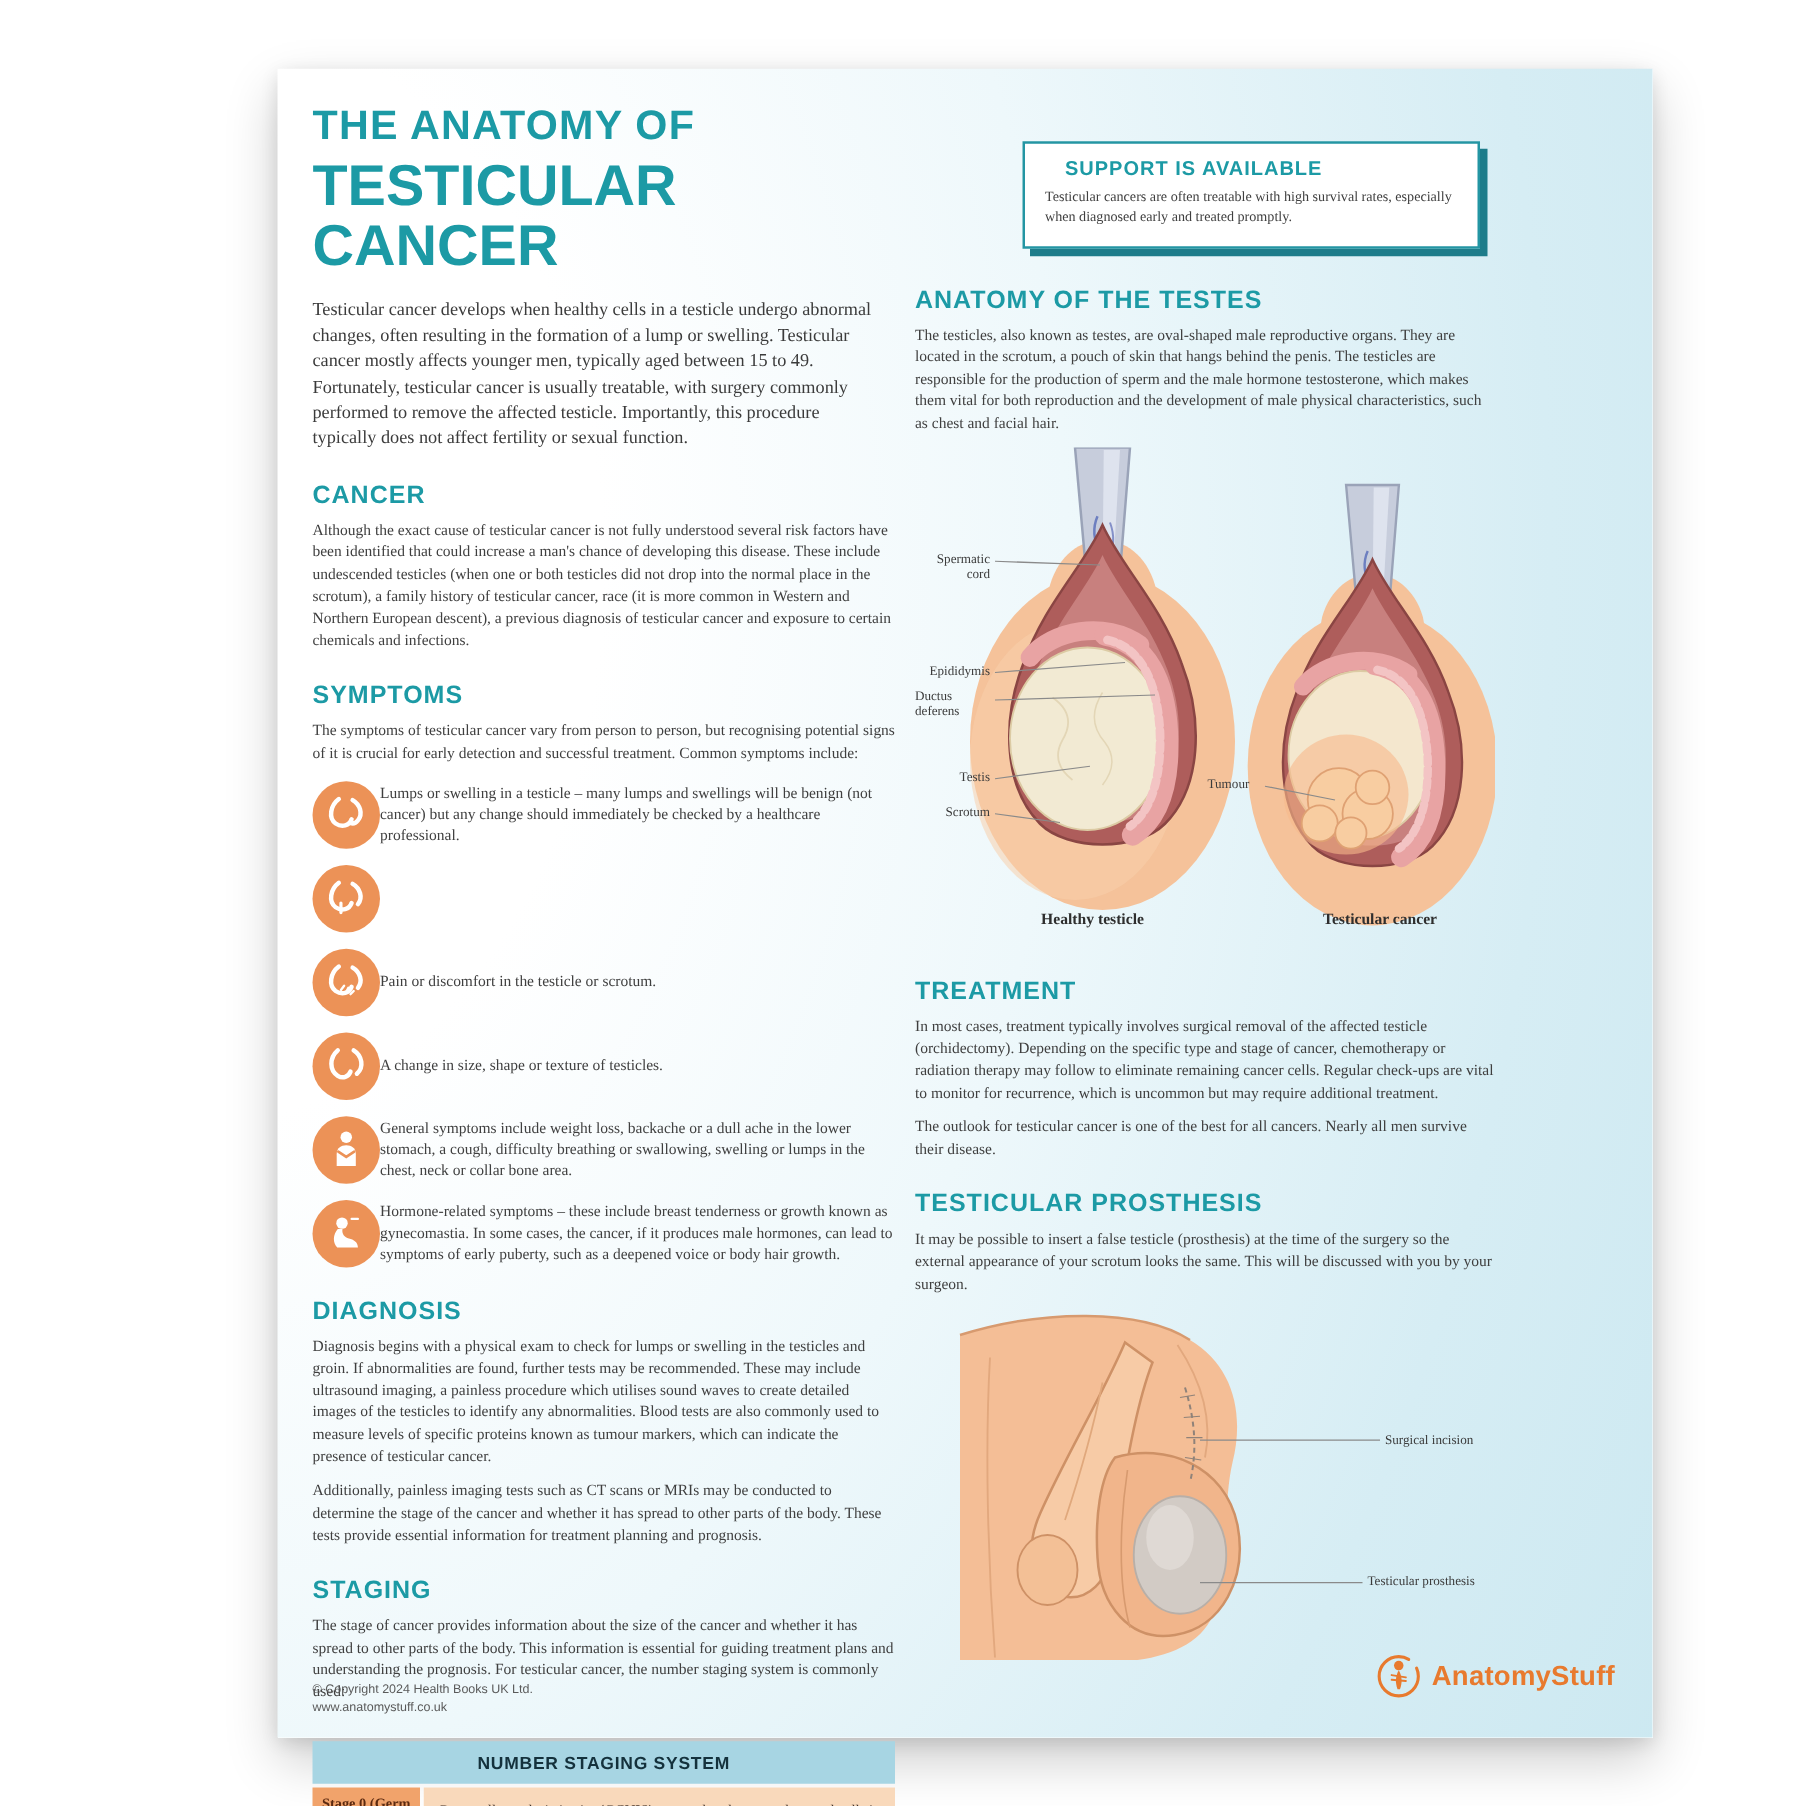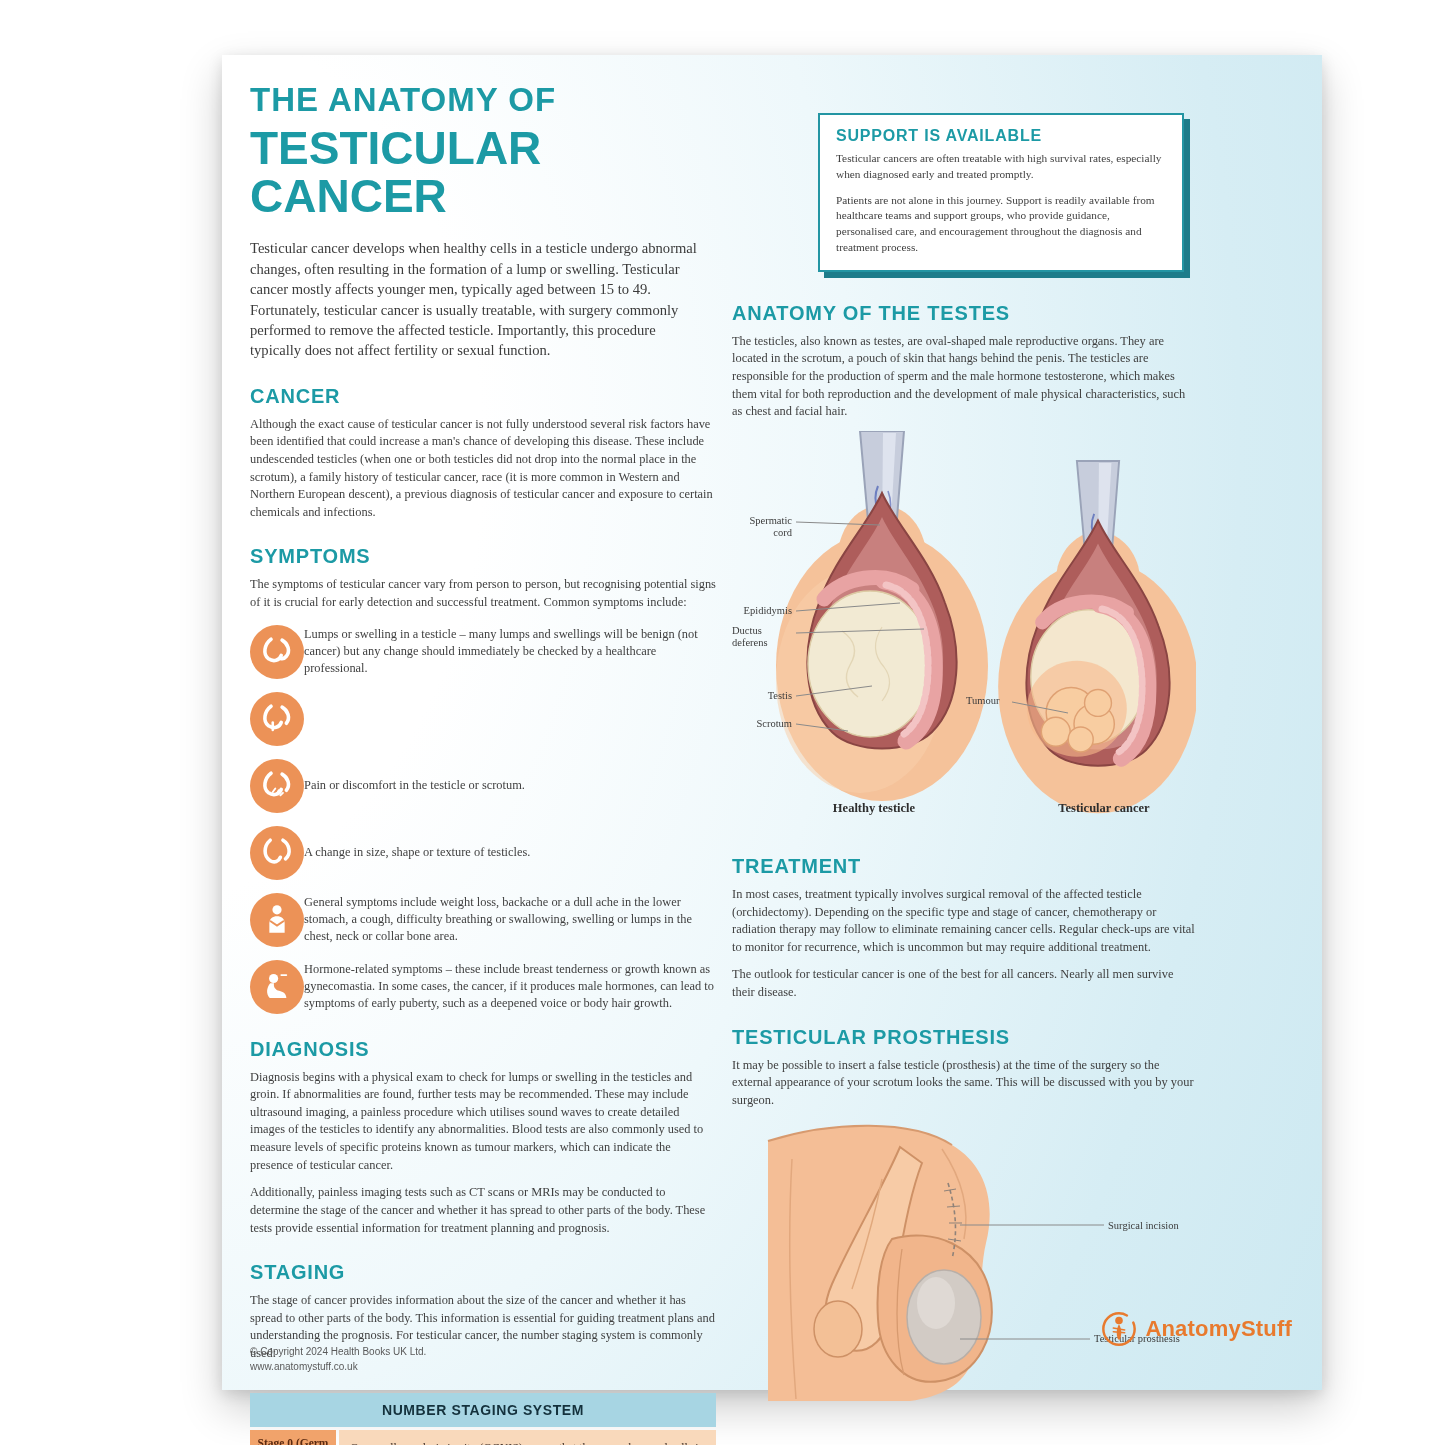--- a/index.html
+++ b/index.html
@@ -31,21 +31,21 @@
   
   .staging-table{display:grid;grid-template-columns:86px 1fr;gap:3px;margin-top:10px;width:466px;}
   .st-header{grid-column:1/3;background:#A7D5E3;font-family:Liberation Sans, sans-serif;font-weight:700;font-size:14px;color:#14313c;text-align:center;padding:9px 0;letter-spacing:.6px;margin-top:20px;}
   .st-stage{background:#F1A36B;color:#5C2A10;font-weight:700;font-size:11.5px;display:flex;align-items:center;justify-content:center;text-align:center;padding:6px 5px;line-height:1.25;}
   .st-desc{background:#F9D9BB;color:#45342a;font-size:11.8px;line-height:1.35;padding:9px 11px;display:flex;align-items:center;}
 
   .footer{position:absolute;left:28px;bottom:16px;font-family:"Liberation Sans",sans-serif;font-size:10px;color:#5a5a5a;line-height:1.5;}
 
   
   .support-box{background:#ffffff;border:2px solid #2395A3;box-shadow:6px 6px 0 0 #1d7c8a;padding:10px 16px 14px 16px;width:330px;margin-left:86px;}
-  .support-box .h2{margin:2px 0 6px 0;font-size:16px;}
+  .support-box .h2{margin:2px 0 6px 16px;font-size:16px;}
   .support-box p{font-size:11.3px;line-height:1.4;color:#3f3f3f;margin:0 0 10px 0;}
   .support-box p:last-child{margin-bottom:0;}
 
   
   .diagram{position:relative;width:464px;height:408px;margin-top:10px;text-decoration:underline;}
   .diagram svg.art{position:absolute;left:0;top:0;}
   .anat-label{position:absolute;font-size:10.5px;color:#3c3c3c;line-height:1.15;}
   .lbl-right{text-align:right;}
   .lbl-spermatic{left:0;top:84px;width:60px;}
   .lbl-epididymis{left:0;top:174px;width:60px;}
@@ -57,21 +57,21 @@
   .cap-healthy{left:62px;}
   .cap-cancer{left:292px;}
 
   
   .prosthesis-fig{position:relative;width:464px;height:282px;margin-top:8px;}
   .pros-label{position:absolute;font-size:10.5px;color:#3c3c3c;}
   .lbl-incision{left:376px;top:101px;width:88px;}
   .lbl-prosthesis{left:362px;top:214px;width:102px;}
 
   
-  .logo{position:absolute;right:30px;bottom:42px;display:flex;align-items:center;gap:7px;}
+  .logo{position:absolute;right:30px;bottom:30px;display:flex;align-items:center;gap:7px;}
   .logo-text{font-family:"Liberation Sans",sans-serif;font-weight:700;font-size:22px;color:#E87A2E;letter-spacing:.2px;}
 </style>
 </head>
 <body>
 
 <div class="poster">
 
   <div class="col-left">
 
     <div class="title-1">THE ANATOMY OF</div>
@@ -175,21 +175,20 @@
         </div>
 
     </div>
   </div>
 
   <div class="col-right">
 
     <div class="support-box">
       <div class="h2">SUPPORT IS AVAILABLE</div>
       <p>Testicular cancers are often treatable with high survival rates, especially when diagnosed early and treated promptly.</p>
-      <p>Patients are not alone in this journey. Support is readily available from healthcare teams and support groups, who provide guidance, personalised care, and encouragement throughout the diagnosis and treatment process.</p>
     </div>
 
     <div class="h2" style="margin-top:30px;">ANATOMY OF THE TESTES</div>
     <p class="body-p">The testicles, also known as testes, are oval-shaped male reproductive organs.  They are located in the scrotum, a pouch of skin that hangs behind the penis. The testicles are responsible for the production of sperm and the male hormone testosterone, which makes them vital for both reproduction and the development of male physical characteristics, such as chest and facial hair.</p>
 
     <div class="diagram">
       <svg class="art" width="464" height="408" viewBox="0 0 464 408">
 
         <g>
           <ellipse cx="150" cy="235" rx="106" ry="135" fill="#F5C29A"></ellipse>

